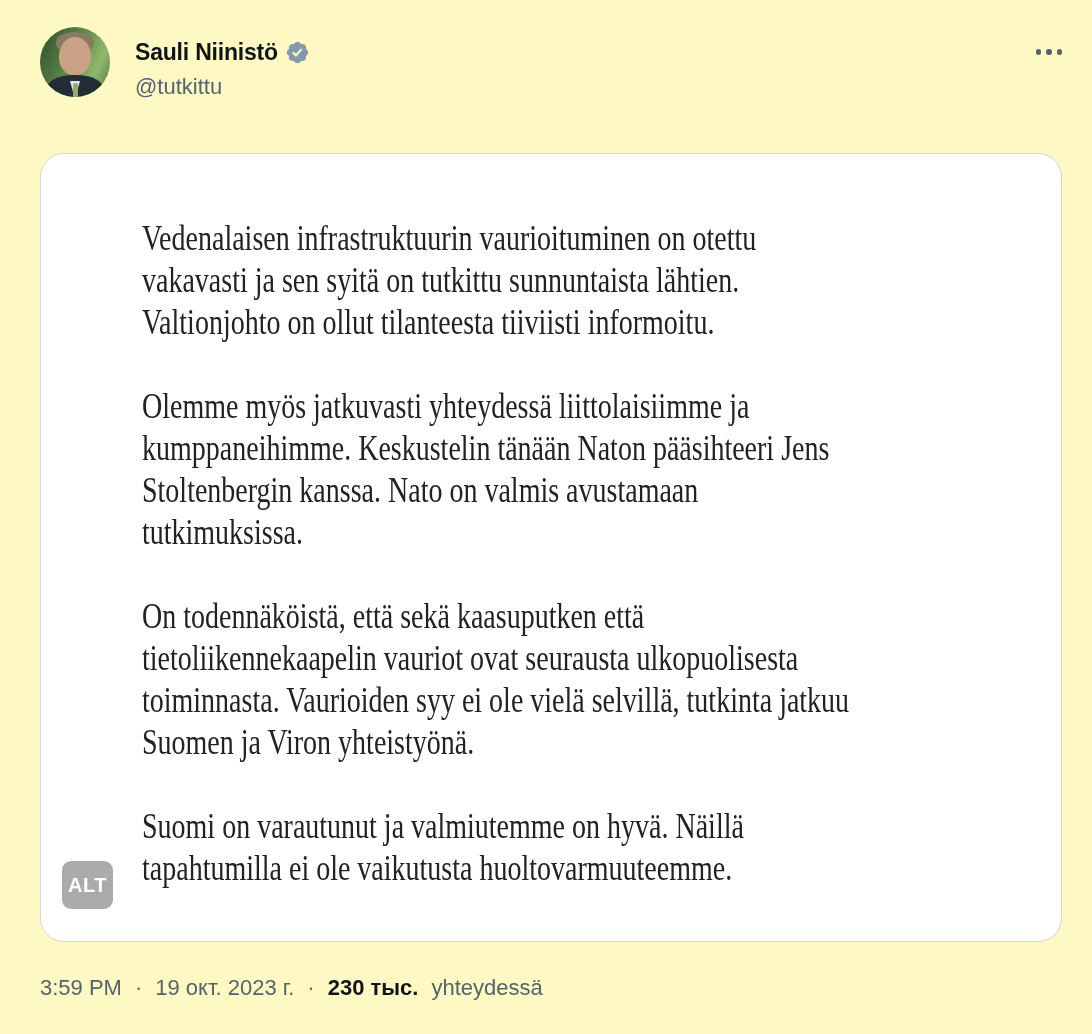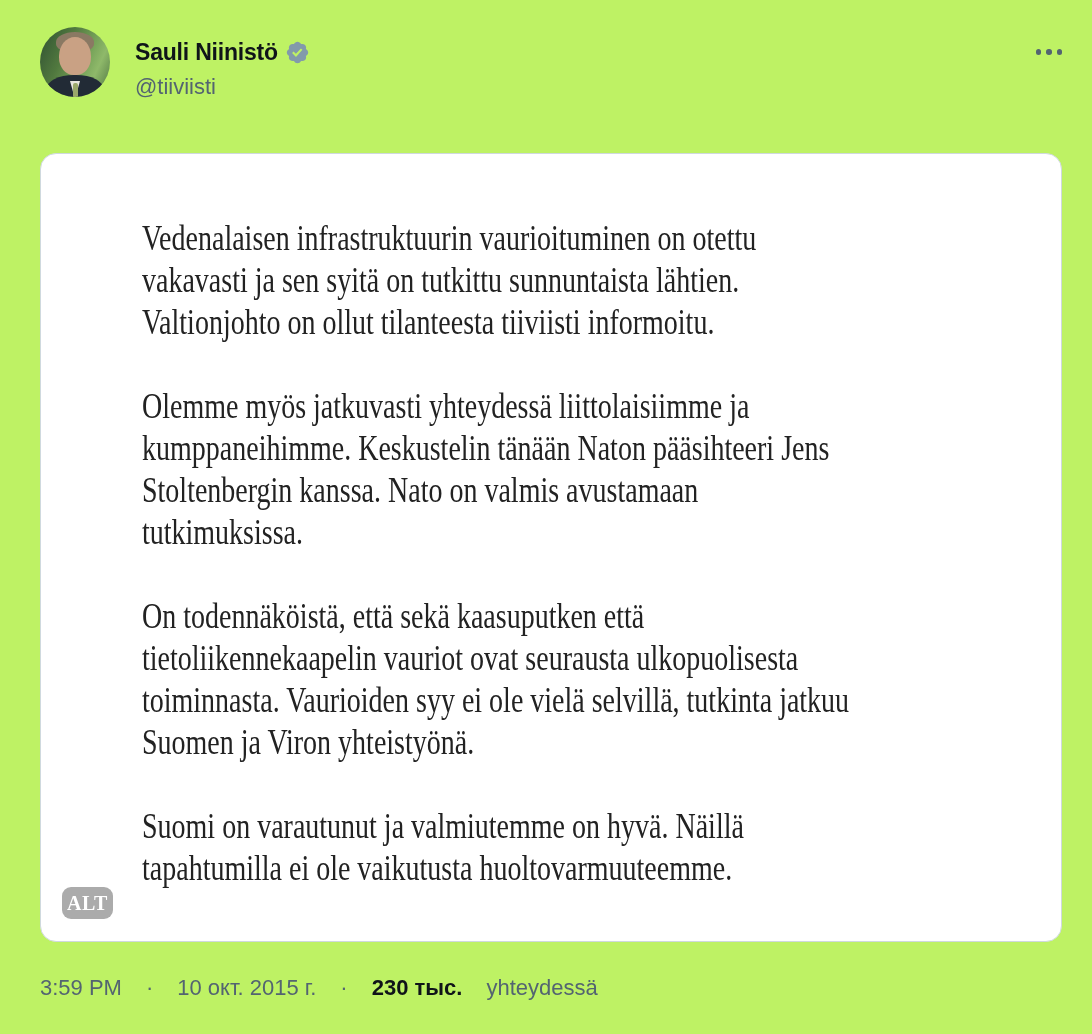--- a/index.html
+++ b/index.html
@@ -9,21 +9,21 @@
     --card-border:#cfd9de;
     --image-text:#222222;
     --alt-bg:rgba(0,0,0,0.33);
     --alt-text:#ffffff;
   }
   *{margin:0;padding:0;box-sizing:border-box;}
   html,body{background:#ffffff;}
   .tweet{
     position:relative;
     width:1092px;height:1034px;
-    background:#bef264;
+    background:#fef9c3;
     font-family:"Liberation Sans",sans-serif;
     overflow:hidden;
   }
 
   
   .avatar{
     position:absolute;left:40px;top:27px;
     width:70px;height:70px;border-radius:50%;
     overflow:hidden;cursor:pointer;
     background:linear-gradient(115deg,#2e4f31 0%,#51793f 35%,#79a55b 62%,#8fb96a 75%,#49703f 100%);
@@ -70,51 +70,50 @@
   .more-btn i{
     width:5.5px;height:5.5px;border-radius:50%;
     background:var(--text-secondary);display:block;
   }
 
   
   .card{
     position:absolute;left:40px;top:153px;
     width:1022px;height:789px;
     border:1px solid var(--card-border);
-    border-radius:16px;
+    border-radius:24px;
     background:#ffffff;
     overflow:hidden;cursor:pointer;
   }
   .card-text{
     position:absolute;left:101px;top:64px;
     font-family:"Liberation Serif","DejaVu Serif",serif;
     font-size:35px;line-height:42px;color:var(--image-text);
   }
   .card-text .para{margin-bottom:42px;}
   .card-text .para:last-child{margin-bottom:12px;}
   .card-text .line{
     white-space:nowrap;
     transform:scaleX(0.80);
     transform-origin:0 50%;
   }
   .alt-badge{
-    position:absolute;left:21px;bottom:22px;
-    width:51px;height:32px;border-radius:9px;
+    position:absolute;left:21px;bottom:32px;
+    width:51px;height:48px;border-radius:9px;
     background:var(--alt-bg);
     color:var(--alt-text);
     font-size:20px;font-weight:700;letter-spacing:0.5px;
     display:flex;align-items:center;justify-content:center;
     cursor:pointer;
-    font-family:Liberation Serif, serif;
   }
 
   
   .footer{
     position:absolute;left:40px;top:974px;
-    display:flex;align-items:baseline;gap:24px;
+    display:flex;align-items:baseline;gap:13px;
     font-size:22px;color:var(--text-secondary);line-height:28px;
   }
   .footer .views-count{color:var(--text-primary);font-weight:700;}
 </style>
 </head>
 <body>
 
 <div class="tweet">
 
   <div class="avatar">
@@ -127,21 +126,21 @@
 
   <div class="user">
     <div class="name-row">
       <span class="display-name">Sauli Niinistö</span>
       <span class="verified">
         <svg viewBox="0 0 24 24" width="25" height="25" aria-hidden="true">
           <path fill="var(--badge)" fill-rule="evenodd" d="M22.25 12c0-1.43-.88-2.67-2.19-3.34.46-1.39.2-2.9-.81-3.91s-2.52-1.27-3.91-.81c-.66-1.31-1.91-2.19-3.34-2.19s-2.67.88-3.33 2.19c-1.4-.46-2.91-.2-3.92.81s-1.26 2.52-.8 3.91c-1.31.67-2.2 1.91-2.2 3.34s.89 2.67 2.2 3.34c-.46 1.39-.21 2.9.8 3.91s2.52 1.26 3.91.81c.67 1.31 1.91 2.19 3.34 2.19s2.68-.88 3.34-2.19c1.39.45 2.9.2 3.91-.81s1.27-2.52.81-3.91c1.31-.67 2.19-1.91 2.19-3.34zm-11.71 4.2L6.8 12.46l1.41-1.42 2.26 2.26 4.8-5.23 1.47 1.36-6.2 6.77z"></path>
         </svg>
       </span>
     </div>
-    <div class="handle">@tiiviisti</div>
+    <div class="handle">@tutkittu</div>
   </div>
 
   <div class="more-btn">
     <i></i>
     <i></i>
     <i></i>
   </div>
 
   <div class="card">
     <div class="card-text">
@@ -172,19 +171,19 @@
       </div>
 
     </div>
 
     <div class="alt-badge">ALT</div>
   </div>
 
   <div class="footer">
     <span>3:59 PM</span>
     <span>·</span>
-    <span>10 окт. 2015 г.</span>
+    <span>19 окт. 2023 г.</span>
     <span>·</span>
     <span class="views-count">230 тыс.</span>
     <span>yhteydessä</span>
   </div>
 
 </div>
 
 </body></html>

